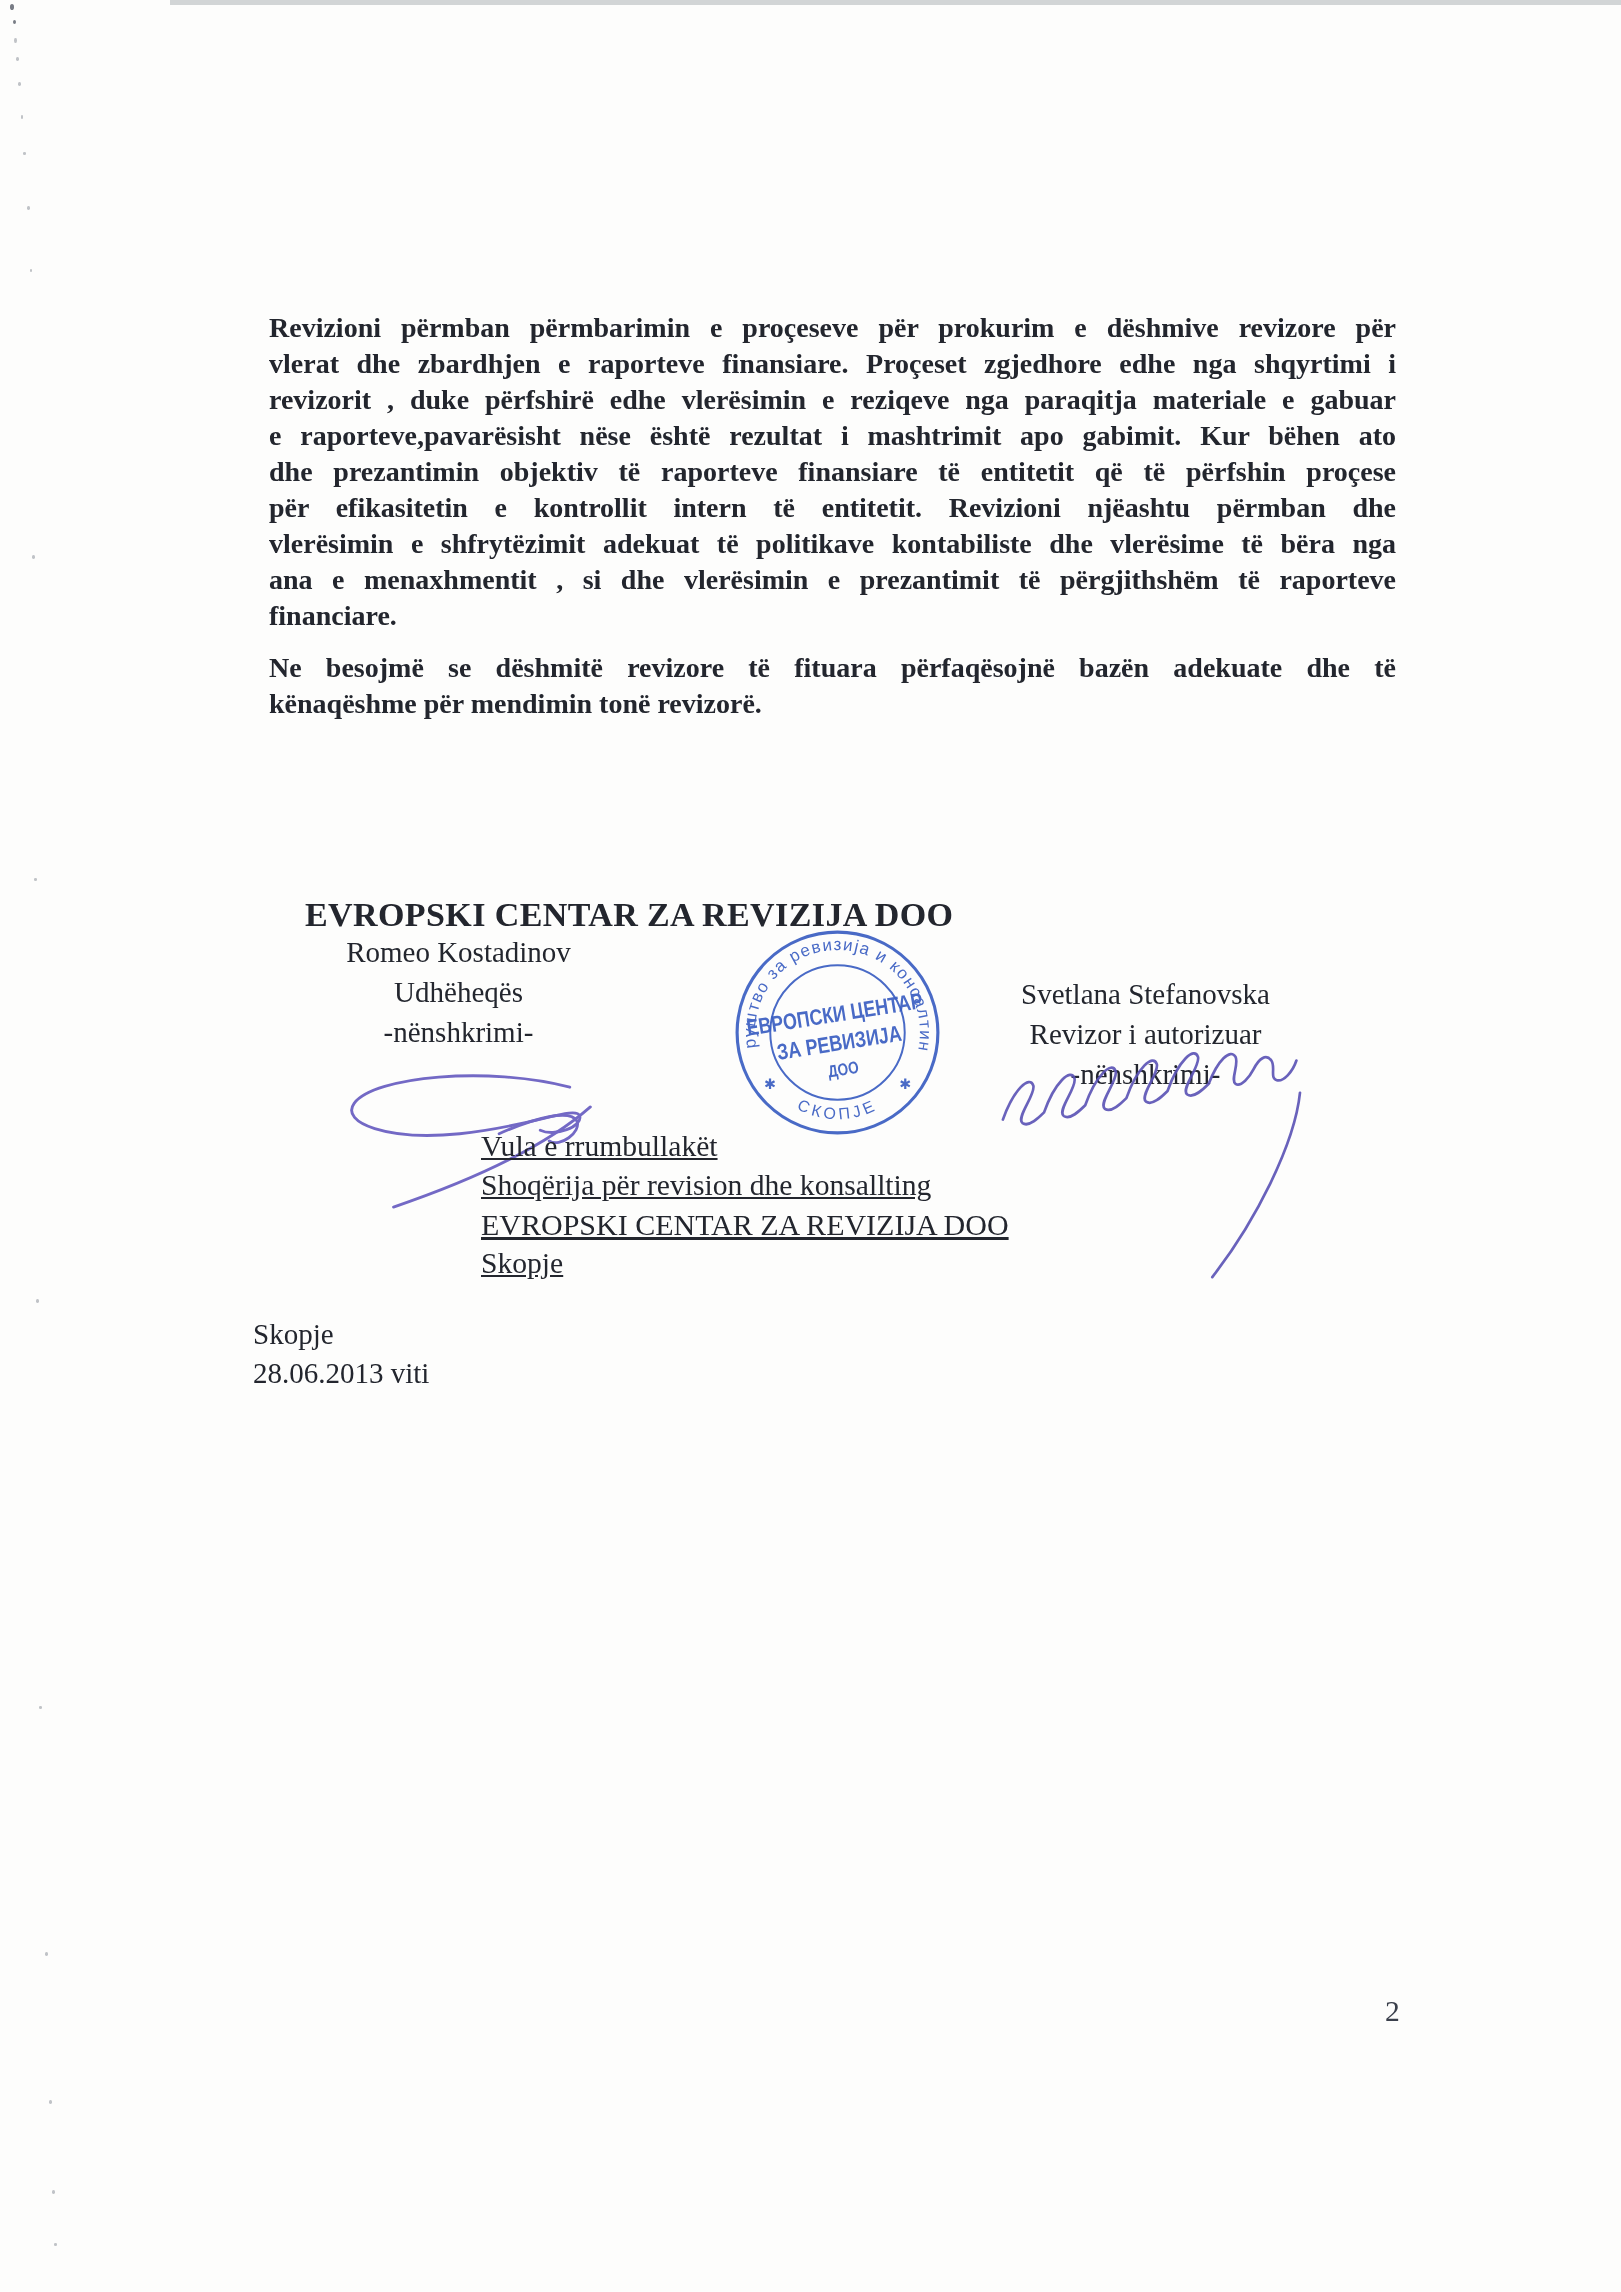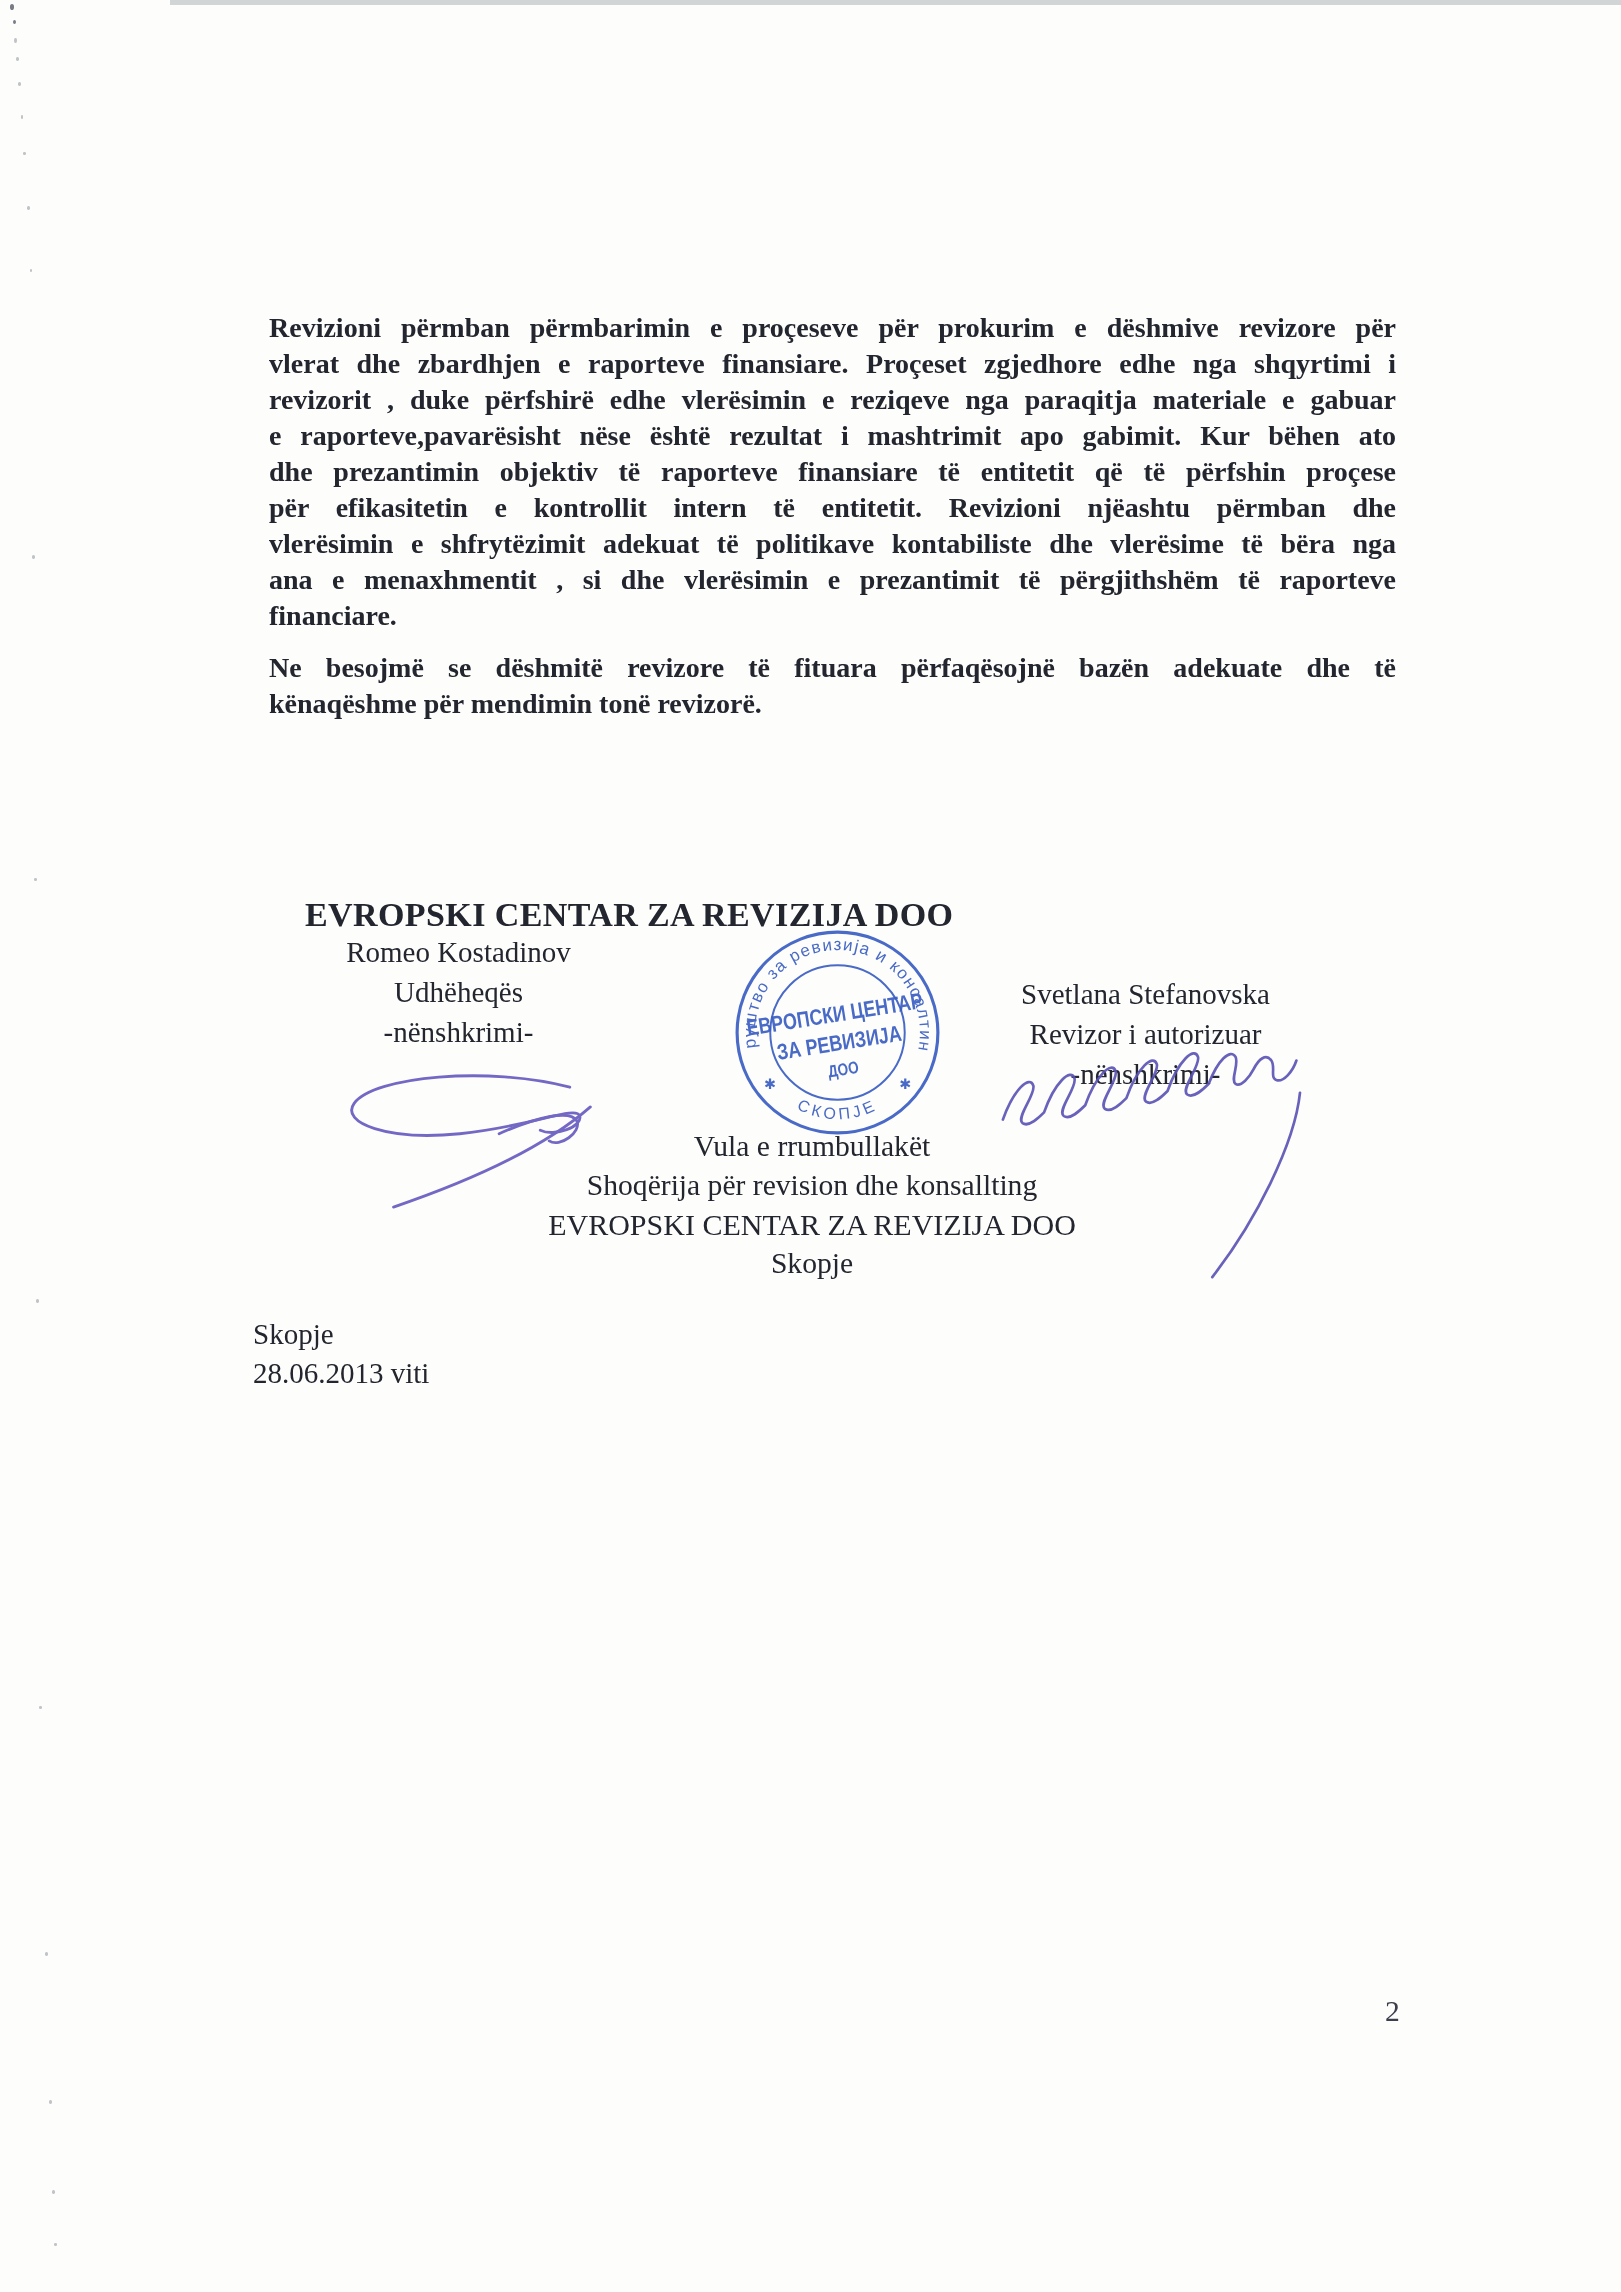--- a/index.html
+++ b/index.html
@@ -33,22 +33,22 @@
   .sig-heading{
     position:absolute;left:305px;top:896px;
     font-size:34px;font-weight:bold;letter-spacing:0.4px;white-space:nowrap;
   }
   .sig-col{position:absolute;text-align:center;font-size:29px;line-height:40px;}
   .sig-col.left{left:315px;top:932px;width:287px;}
   .sig-col.right{left:988px;top:974px;width:315px;}
   .stamp-wrap{position:absolute;left:712px;top:907px;width:251px;height:251px;}
   .sig-svg{position:absolute;pointer-events:none;}
   .below-stamp{
-    position:absolute;left:454px;top:1127px;width:716px;
-    text-align:center;font-size:29.6px;line-height:39px;
+    position:absolute;left:481px;top:1127px;width:716px;
+    text-align:left;font-size:29.6px;line-height:39px;text-decoration:underline;
   }
   .below-stamp .company-line{font-size:30px;}
   .footer-block{
     position:absolute;left:253px;top:1315px;
     font-size:29px;line-height:39px;
   }
   .page-number{
     position:absolute;left:1385px;top:1995px;
     font-size:29.6px;color:#3a3f4b;
   }

